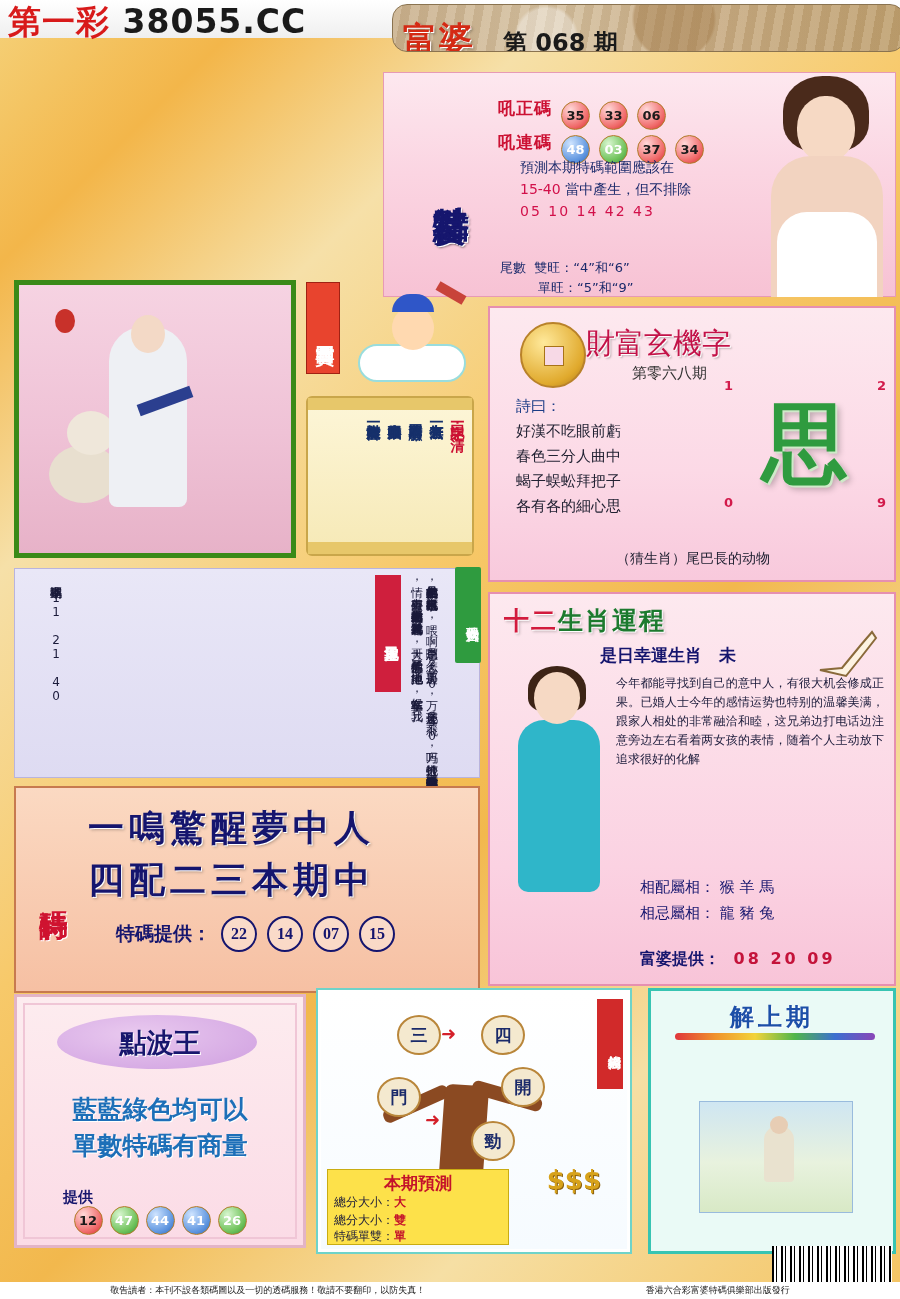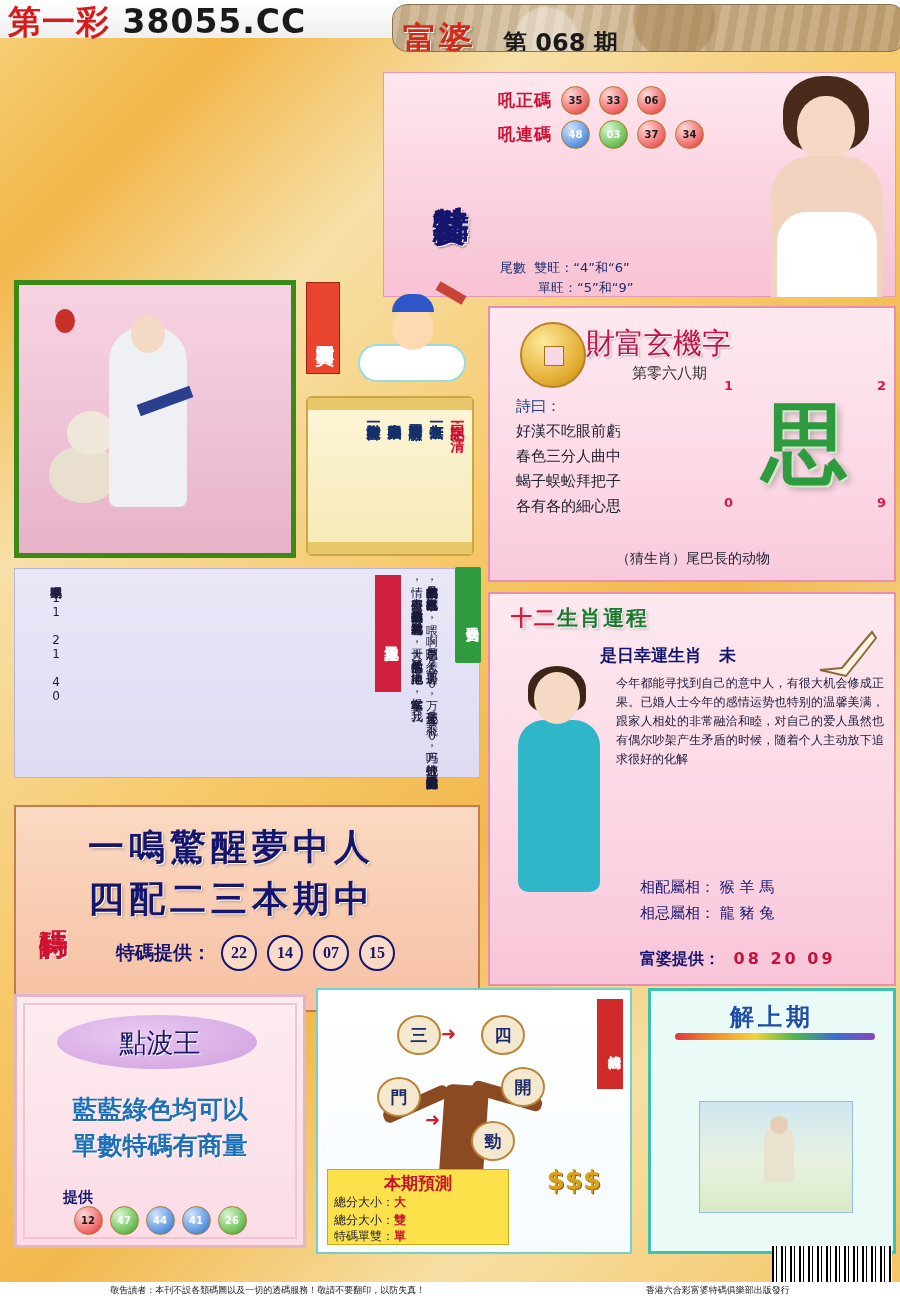--- a/index.html
+++ b/index.html
@@ -32,21 +32,21 @@
   
   #topbox{left:383px;top:72px;width:513px;height:225px;
     background:linear-gradient(180deg,#fde8ef 0%,#fbd5e2 45%,#f7c2d4 100%);
     border:1px solid #e79ab5;}
   #fupo-title{position:absolute;left:388px;top:78px;width:86px;height:200px;
     font-size:36px;font-weight:bold;line-height:46px;color:#16166e;text-align:center;
     text-shadow:1px 1px 0 #fff, 2px 2px 2px rgba(0,0,0,.3);}
   .codeline{position:absolute;display:flex;align-items:center;gap:9px;}
   .codelbl{font-size:17px;font-weight:bold;color:#cc1133;letter-spacing:1px;}
   .ball{width:27px;height:27px;border-radius:50%;display:flex;align-items:center;justify-content:center;
-    font-size:10px;font-weight:bold;color:#1b1b1b;border:1px solid #b07b27;}
+    font-size:13px;font-weight:bold;color:#1b1b1b;border:1px solid #b07b27;margin-top:15px;}
   .ball.r{background:radial-gradient(circle at 32% 28%,#ffd9d9,#f06a6a 65%,#d02a2a);}
   .ball.b{background:radial-gradient(circle at 32% 28%,#cfe4ff,#5f96e0 65%,#2e66b8);color:#fff;}
   .ball.g{background:radial-gradient(circle at 32% 28%,#d8f6cf,#6fc25a 65%,#2f8f3f);color:#fff;}
   #predtext{position:absolute;left:520px;top:156px;width:260px;font-size:14px;color:#1b2a6b;line-height:22px;}
   #predtext .hl{color:#d2104a;}
   #predtext .nums{color:#d2104a;letter-spacing:2px;}
   #tailtext{position:absolute;left:500px;top:258px;font-size:13px;color:#1b2a6b;line-height:20px;}
   #lady{position:absolute;right:0px;top:72px;width:145px;height:225px;overflow:hidden;}
   #lady .hair{position:absolute;left:28px;top:4px;width:86px;height:76px;background:#4a2a1b;border-radius:46% 46% 38% 38%;}
   #lady .face{position:absolute;left:42px;top:24px;width:58px;height:66px;background:#f6d9c4;border-radius:48%;}
@@ -103,55 +103,55 @@
   #liuhe .txt{position:absolute;left:8px;top:8px;right:40px;bottom:8px;
     font-size:12px;line-height:15px;color:#1a1a3a;display:flex;flex-direction:row-reverse;gap:3px;}
   #liuhe .lucky{position:absolute;left:8px;top:8px;width:40px;height:190px;font-size:12px;line-height:15px;color:#1a1a3a;}
   #liuhe .tag{position:absolute;right:-2px;top:-2px;width:26px;height:92px;background:#2f9b3f;color:#fff;
     font-size:13px;font-weight:bold;text-align:center;padding-top:4px;border-radius:2px;}
   #liuhe .redtag{position:absolute;left:360px;top:6px;width:26px;height:112px;background:#cf1f3d;color:#fff;
     font-size:14px;font-weight:bold;text-align:center;padding-top:5px;}
 
   
   #tema{left:14px;top:786px;width:466px;height:207px;
-    background:linear-gradient(180deg,#fbd9c2,#f6c0a3);border:2px solid #c77a4f;margin-top:19px;}
+    background:linear-gradient(180deg,#fbd9c2,#f6c0a3);border:2px solid #c77a4f;}
   #tema .side{position:absolute;left:10px;top:26px;width:46px;height:150px;font-size:28px;font-weight:bold;
     color:#cf1330;line-height:38px;text-align:center;text-shadow:1px 1px 0 #fff;}
   #tema .l1,#tema .l2{position:absolute;left:72px;font-size:36px;font-weight:bold;color:#15156e;letter-spacing:5px;
     text-shadow:1px 1px 0 #fff,2px 2px 3px rgba(0,0,0,.25);}
   #tema .l1{top:16px;}#tema .l2{top:68px;}
   #tema .prov{position:absolute;left:100px;top:128px;display:flex;align-items:center;gap:10px;font-family:Liberation Serif, serif;}
   #tema .prov .lb{font-size:19px;font-weight:bold;color:#15156e;}
   .circnum{width:32px;height:32px;border-radius:50%;border:2px solid #15156e;color:#15156e;
     font-size:16px;font-weight:bold;display:flex;align-items:center;justify-content:center;background:rgba(255,255,255,.35);}
 
   
   #shengxiao{left:488px;top:592px;width:408px;height:394px;
     background:linear-gradient(180deg,#fde9ef,#fbd2e2 70%,#f8c4d8);border:2px solid #e68fb0;}
-  #shengxiao .ttl{position:absolute;left:14px;top:10px;font-size:21px;font-weight:bold;color:#1c7a2e;
-    text-shadow:1px 1px 0 #fff,2px 2px 3px rgba(0,0,0,.25);letter-spacing:2px;margin-left:7px;}
+  #shengxiao .ttl{position:absolute;left:14px;top:10px;font-size:25px;font-weight:bold;color:#1c7a2e;
+    text-shadow:1px 1px 0 #fff,2px 2px 3px rgba(0,0,0,.25);letter-spacing:2px;}
   #shengxiao .ttl .r{color:#d21a3d;}
   #shengxiao .sub{position:absolute;left:110px;top:50px;font-size:17px;font-weight:bold;color:#15156e;}
   #shengxiao .body{position:absolute;left:126px;top:80px;width:268px;font-size:12px;line-height:19px;color:#1a1a3a;text-align:justify;}
   #shengxiao .girl{position:absolute;left:10px;top:78px;width:118px;height:220px;}
   #shengxiao .girl .hd{position:absolute;left:34px;top:0;width:46px;height:52px;background:#f6d9c4;border-radius:50%;}
   #shengxiao .girl .hr{position:absolute;left:28px;top:-6px;width:58px;height:46px;background:#3d2416;border-radius:50% 50% 30% 30%;}
   #shengxiao .girl .dr{position:absolute;left:18px;top:48px;width:82px;height:172px;background:#2fb6c9;border-radius:26px 26px 10px 10px;}
   #shengxiao .hand{position:absolute;right:12px;top:30px;width:70px;height:60px;}
   #shengxiao .rows{position:absolute;left:150px;bottom:58px;font-size:15px;color:#15156e;line-height:26px;}
   #shengxiao .prov{position:absolute;left:150px;bottom:14px;font-size:16px;font-weight:bold;color:#15156e;}
   #shengxiao .prov .n{color:#c4133a;letter-spacing:3px;margin-left:8px;}
 
   
   #bowang{left:14px;top:994px;width:292px;height:254px;
     background:linear-gradient(180deg,#fdecef,#fbdbe6);border:3px solid #e3b4c6;}
   #bowang .frame{position:absolute;inset:6px;border:2px solid #f0c6d6;}
   #bowang .oval{position:absolute;left:40px;top:18px;width:200px;height:54px;border-radius:50%;
     background:radial-gradient(ellipse at 40% 35%,#e9c9ef,#cf9fe0);}
-  #bowang .ttl{position:absolute;left:0;right:0;top:28px;text-align:center;font-size:27px;font-weight:normal;color:#17166d;
+  #bowang .ttl{position:absolute;left:0;right:0;top:28px;text-align:center;font-size:27px;font-weight:bold;color:#17166d;
     text-shadow:1px 1px 0 #fff;}
   #bowang .l1,#bowang .l2{position:absolute;left:0;right:0;text-align:center;font-size:25px;font-weight:bold;color:#1d6fb8;
     text-shadow:1px 1px 0 #fff;}
   #bowang .l1{top:96px;}#bowang .l2{top:132px;}
   #bowang .prov{position:absolute;left:46px;bottom:38px;font-size:15px;font-weight:bold;color:#17166d;}
   #bowang .nums{position:absolute;left:0;right:0;bottom:10px;display:flex;justify-content:center;gap:7px;}
 
   
   #tree{left:316px;top:988px;width:316px;height:266px;background:#fff;border:2px solid #6fd3c9;}
   #tree .inner{position:absolute;inset:3px;background:linear-gradient(180deg,#ffffff,#f6fbff);}
@@ -210,20 +210,28 @@
     <span class="ball r">06</span>
   </div>
   <div class="codeline" style="left:498px;top:120px;">
     <span class="codelbl">吼連碼</span>
     <span class="ball b">48</span>
     <span class="ball g">03</span>
     <span class="ball r">37</span>
     <span class="ball r">34</span>
   </div>
 
+  <div id="predtext">
+    <div>預測本期特碼範圍應該在</div>
+    <div>
+      <span class="hl">15-40</span>
+      <span>當中產生，但不排除</span>
+    </div>
+    <div class="nums">05 10 14 42 43</div>
+  </div>
 
   <div id="tailtext">
     <div>
       <span>尾數</span>
       &nbsp;<span>雙旺：“4”和“6”</span>
     </div>
     <div style="padding-left:38px">單旺：“5”和“9”</div>
   </div>
 
   <div id="lady">
@@ -316,21 +324,21 @@
     <div class="girl">
       <div class="dr"></div>
       <div class="hr"></div>
       <div class="hd"></div>
     </div>
     <div class="hand">
       <svg width="70" height="60" viewBox="0 0 70 60">
         <path d="M8 46 L30 44 L48 22 L60 8 L64 14 L50 32 L34 52 Z" fill="#fdf3e2" stroke="#8a6a3a" stroke-width="2"></path>
       </svg>
     </div>
-    <div class="body">今年都能寻找到自己的意中人，有很大机会修成正果。已婚人士今年的感情运势也特别的温馨美满，跟家人相处的非常融洽和睦，对自己的爱人虽然也有偶尔吵架产生矛盾的时候，随着个人主动放下追求很好的化解</div>
+    <div class="body">今年都能寻找到自己的意中人，有很大机会修成正果。已婚人士今年的感情运势也特别的温馨美满，跟家人相处的非常融洽和睦，这兄弟边打电话边注意旁边左右看着两女孩的表情，随着个人主动放下追求很好的化解</div>
     <div class="rows">
       <div>
         <span>相配屬相：</span>
         <span>猴 羊 馬</span>
       </div>
       <div>
         <span>相忌屬相：</span>
         <span>龍 豬 兔</span>
       </div>
     </div>

